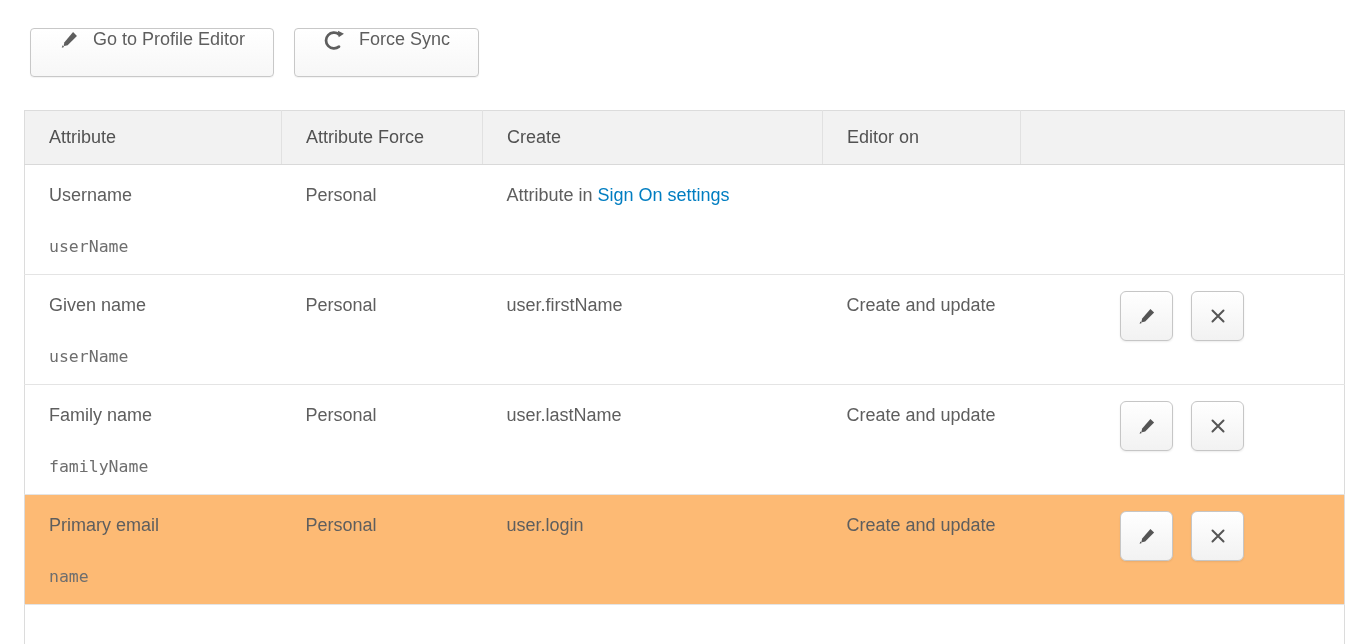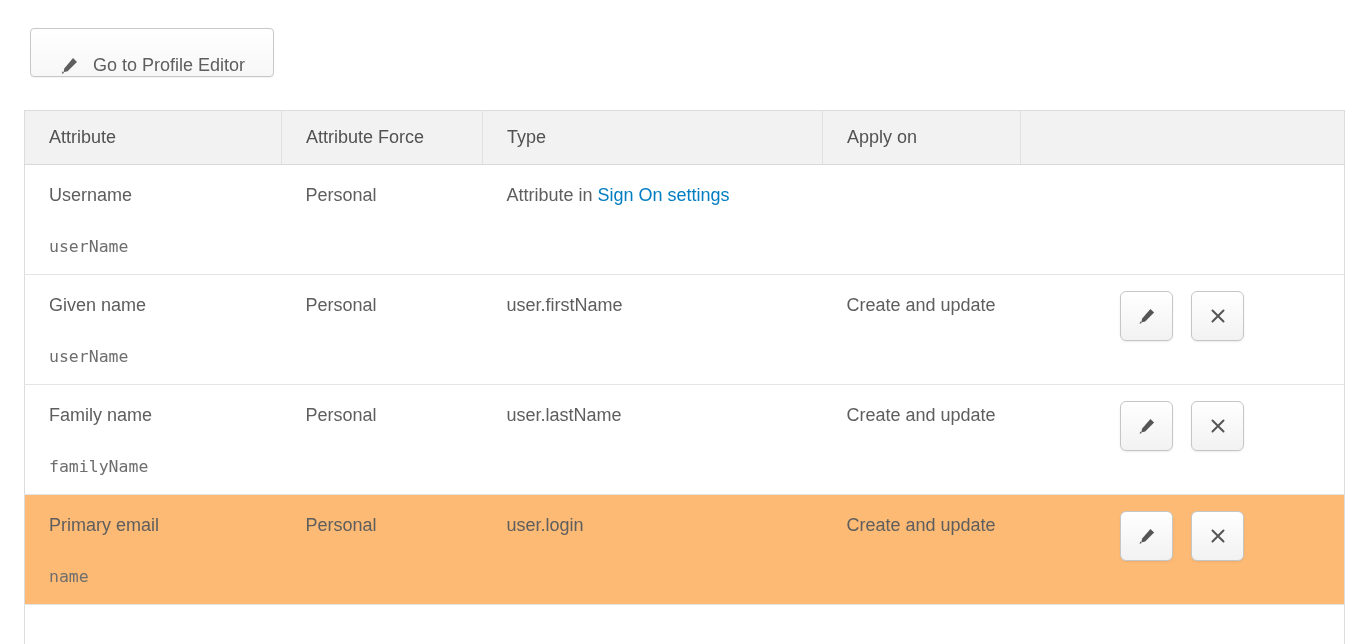--- a/index.html
+++ b/index.html
@@ -8,21 +8,21 @@
     background: #ffffff;
     overflow: hidden;
     font-family: "Liberation Sans", sans-serif;
     color: #5e5e5e;
   }
   .page { padding: 28px 0 0 0; }
 
   
   .toolbar { display: flex; gap: 20px; margin-left: 30px; }
   .btn {
-    display: inline-flex; align-items: flex-end; gap: 13px;
+    display: inline-flex; align-items: flex-start; gap: 13px;
     height: 49px; padding: 0 28px;
     background: linear-gradient(#ffffff, #f7f7f7);
     border: 1px solid #c8c8c8; border-radius: 4px;
     font-size: 18px; color: #5e5e5e;
     box-shadow: 0 1px 1px rgba(0,0,0,0.05);
     cursor: pointer; white-space: nowrap;
   }
   .btn svg { flex: 0 0 auto; }
 
   
@@ -96,36 +96,45 @@
     <button class="btn">
       <span style="display:inline-flex">
         <svg width="21" height="21" viewBox="0 0 20 20">
           <path d="M13.4 2.9 L17.1 6.6 L8.2 15.5 L5.0 16.3 L4.4 15.7 L5.2 12.5 Z" fill="#5e5e5e"></path>
           <path d="M2.6 17.8 L5.0 17.1 L3.4 15.5 Z" fill="#5e5e5e"></path>
         </svg>
       </span>
       <span>Go to Profile Editor</span>
     </button>
 
+    <button class="btn">
+      <span style="display:inline-flex">
+        <svg width="23" height="23" viewBox="0 0 22 22">
+          <path d="M15.3 5.1 A7.6 7.6 0 1 0 15.3 16.9" fill="none" stroke="#5e5e5e" stroke-width="2.6" stroke-linecap="round"></path>
+          <path d="M14.3 1.7 L20.0 4.6 L15.0 7.9 Z" fill="#5e5e5e"></path>
+        </svg>
+      </span>
+      <span>Force Sync</span>
+    </button>
   </div>
 
   <table class="attr-table">
     <colgroup>
       <col class="c1">
         <col class="c2">
         <col class="c3">
         <col class="c4">
         <col class="c5">
     </colgroup>
     <thead>
       <tr>
         <th>Attribute</th>
         <th>Attribute Force</th>
-        <th>Type</th>
-        <th>Apply on</th>
+        <th>Create</th>
+        <th>Editor on</th>
         <th></th>
       </tr>
     </thead>
     <tbody>
 
       <tr class="data-row">
         <td>
           <div>Username</div>
           <div class="attr-variable">userName</div>
         </td>

